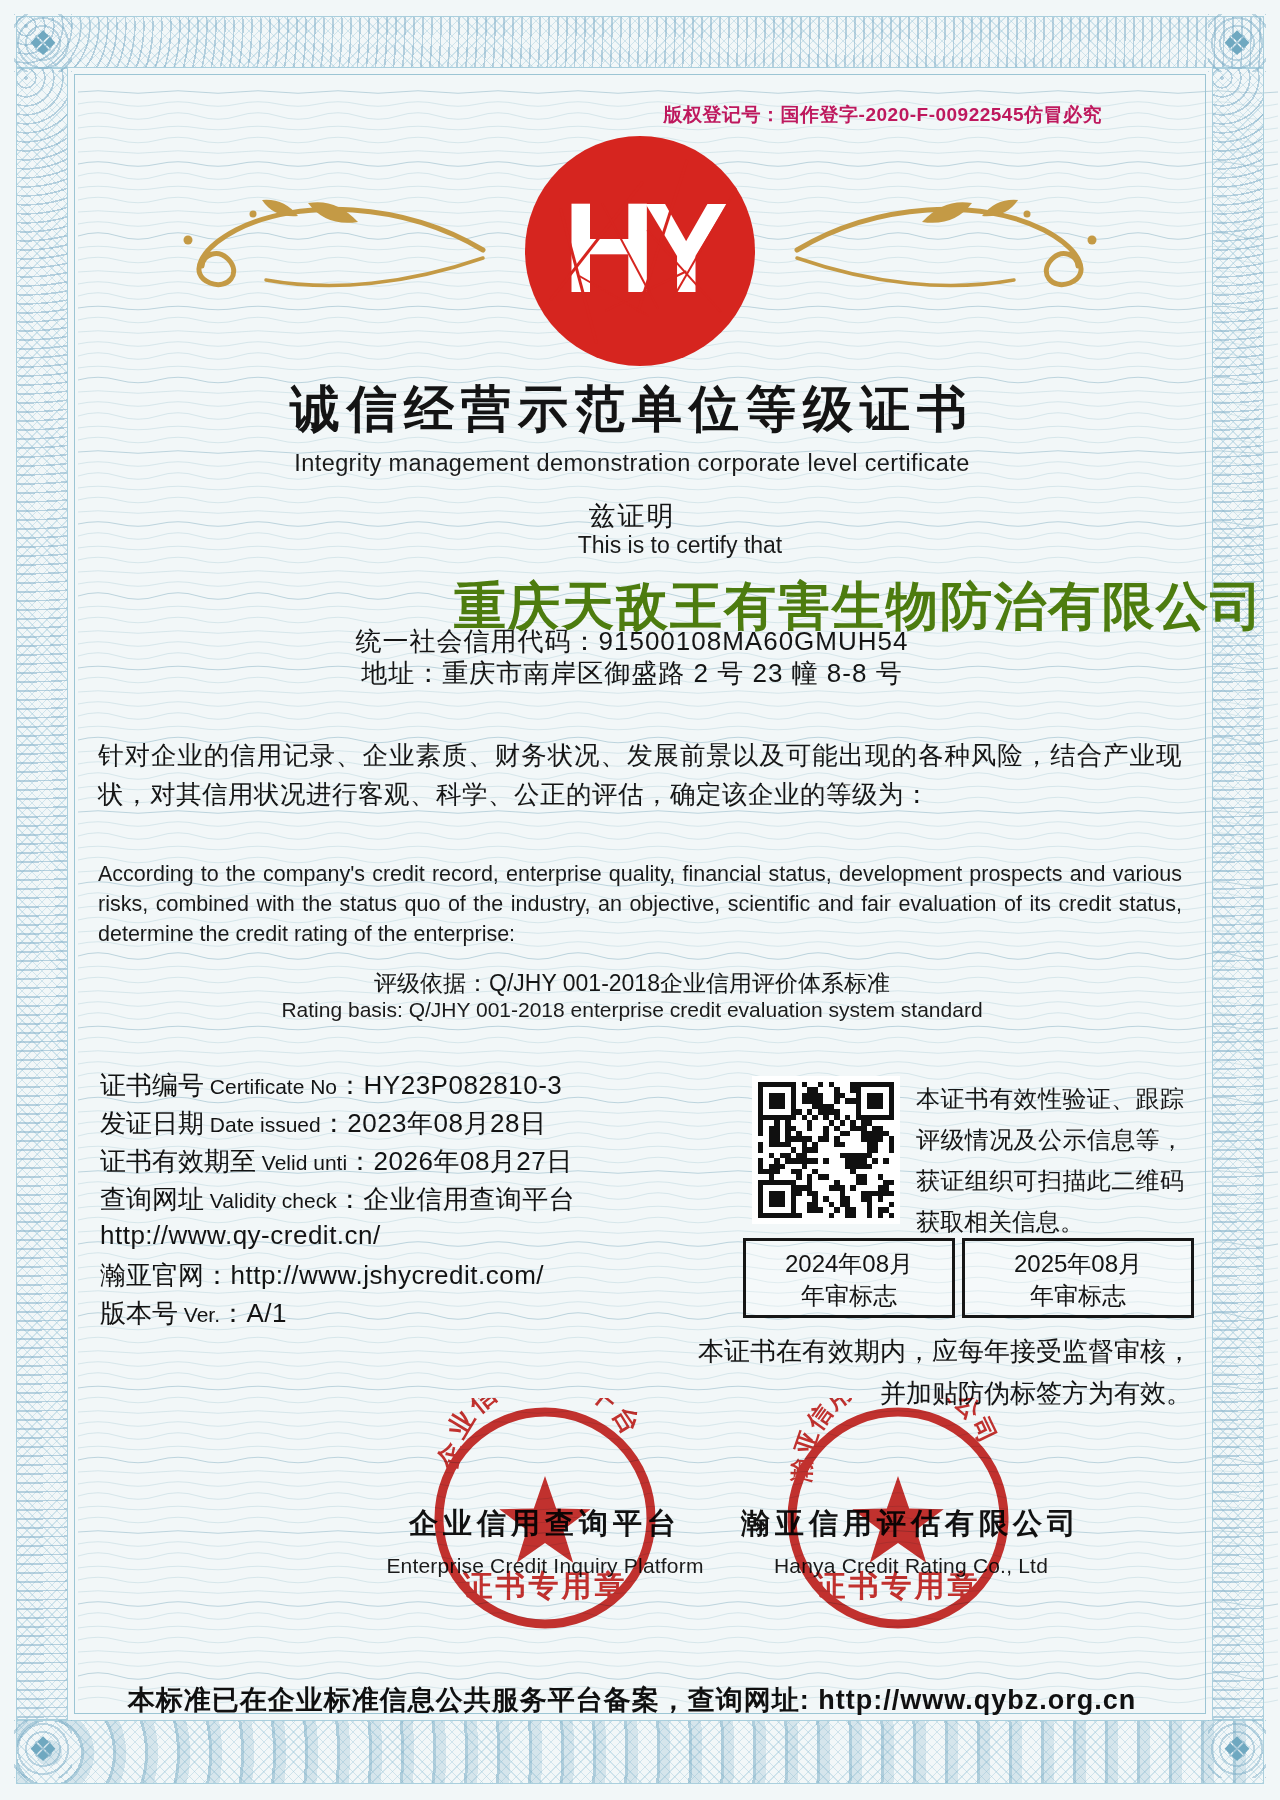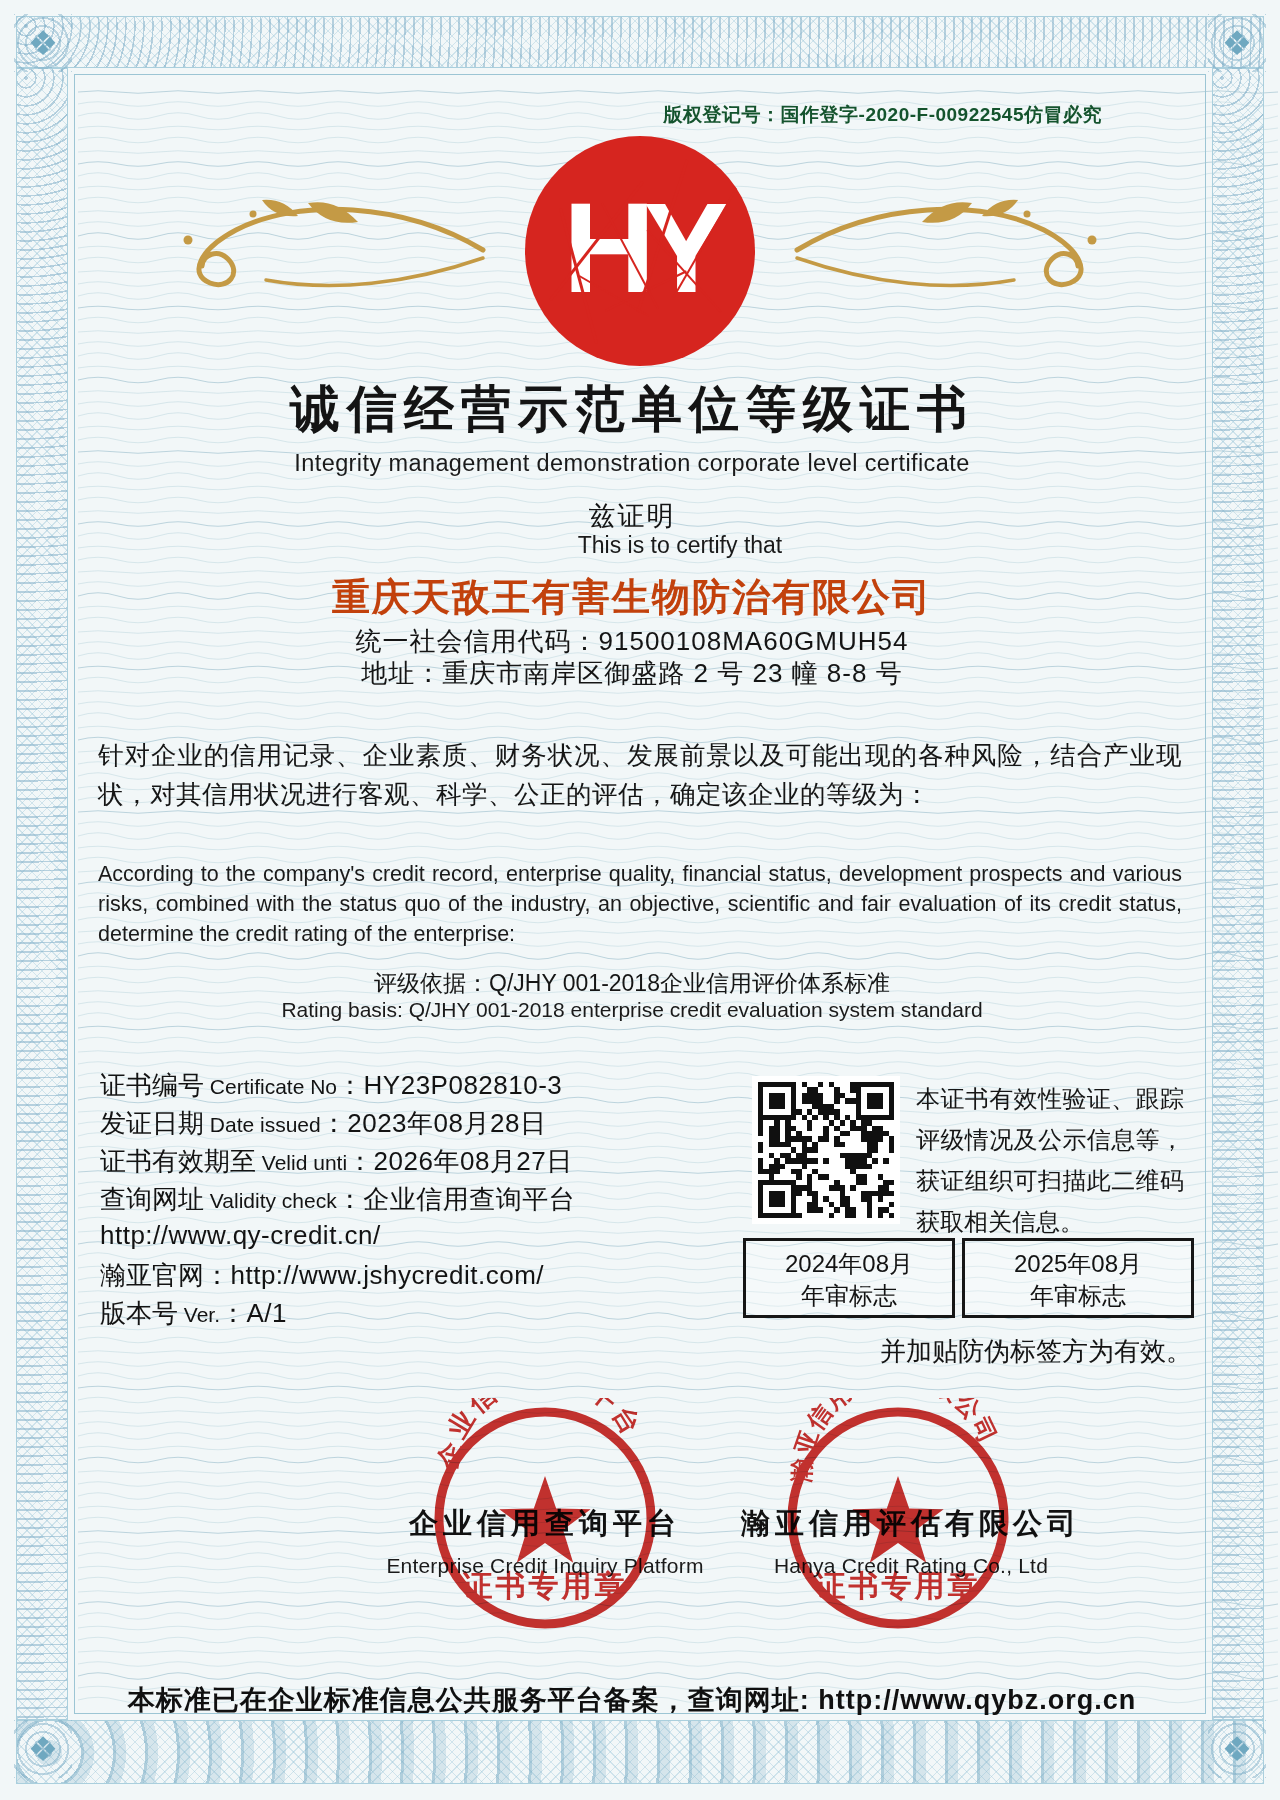--- a/index.html
+++ b/index.html
@@ -33,21 +33,21 @@
 
   
   #waves { position:absolute; left:0; top:0; z-index:1; }
   #waves path { stroke:#c3dae1; fill:none; stroke-width:1; opacity:.6; }
   #waves path.dk { stroke:#aecbd6; opacity:.8; }
 
   .abs { position:absolute; z-index:4; }
   .ctr { left:0; width:1264px; text-align:center; }
 
   
-  .copyright { top:102px; right:178px; font-size:19px; font-weight:600; color:#14532d; letter-spacing:.5px; }
+  .copyright { top:102px; right:178px; font-size:19px; font-weight:600; color:#be185d; letter-spacing:.5px; }
 
   .logo { top:136px; left:525px; width:230px; height:230px; border-radius:50%;
     background:#d6251f; overflow:hidden; z-index:5; }
   .logo-text { position:absolute; left:0; top:38px; width:100%; text-align:center;
     font-size:128px; font-weight:900; color:#fff; letter-spacing:-12px; font-family:"Liberation Sans",sans-serif; }
   .crack { position:absolute; background:#d6251f; }
   .c1{ width:3px; height:150px; left:70px;  top:30px;  transform:rotate(38deg); }
   .c2{ width:2px; height:120px; left:104px; top:60px;  transform:rotate(-28deg); }
   .c3{ width:3px; height:160px; left:136px; top:20px;  transform:rotate(18deg); }
   .c4{ width:2px; height:110px; left:158px; top:80px;  transform:rotate(-42deg); }
@@ -57,21 +57,21 @@
   .c8{ width:2px; height:80px;  left:88px;  top:120px; transform:rotate(-60deg); }
 
   .flourish { top:188px; width:340px; height:120px; z-index:4; }
   .flourish.left { left:148px; }
   .flourish.right { left:792px; transform:scaleX(-1); }
 
   .title-zh { top:376px; font-size:50px; font-weight:800; letter-spacing:7px; color:#141414; }
   .title-en { top:450px; font-size:23.5px; color:#1a1a1a; letter-spacing:.4px; }
   .certify-zh { top:498px; font-size:27px; color:#141414; letter-spacing:2px; }
   .certify-en { top:532px; font-size:23px; color:#1a1a1a;margin-left:48px; }
-  .company   { top:572px; font-size:38px; font-weight:800; letter-spacing:2px; color:#c2410c; }
+  .company   { top:572px; font-size:52px; font-weight:800; letter-spacing:2px; color:#4d7c0f;text-align:right; }
   .credit    { top:624px; font-size:26px; color:#151515; letter-spacing:1px; }
   .address   { top:656px; font-size:26px; color:#151515; letter-spacing:1px; }
 
   .para-zh { top:736px; left:98px; width:1084px; font-size:25.5px; line-height:39px;
     color:#161616; text-align:justify; letter-spacing:.5px; }
   .para-en { top:816px; left:98px; width:1084px; font-size:21.5px; line-height:30px;
     color:#1a1a1a; text-align:justify;margin-top:43px; }
 
   .level { top:892px; font-size:56px; font-weight:800; color:#d92b1f; letter-spacing:1px; }
   .basis-zh { top:968px; font-size:23px; color:#161616; }
@@ -959,20 +959,21 @@
 
   <div class="abs audit-box b1">
     <div>2024年08月</div>
     <div>年审标志</div>
   </div>
   <div class="abs audit-box b2">
     <div>2025年08月</div>
     <div>年审标志</div>
   </div>
   <div class="abs audit-note">
+    <div>本证书在有效期内，应每年接受监督审核，</div>
     <div>并加贴防伪标签方为有效。</div>
   </div>
 
   <div class="abs org org-l org-pos">
     <div class="zh">企业信用查询平台</div>
     <div class="en">Enterprise Credit Inquiry Platform</div>
   </div>
   <div class="abs org org-r org-pos">
     <div class="zh">瀚亚信用评估有限公司</div>
     <div class="en">Hanya Credit Rating Co., Ltd</div>

